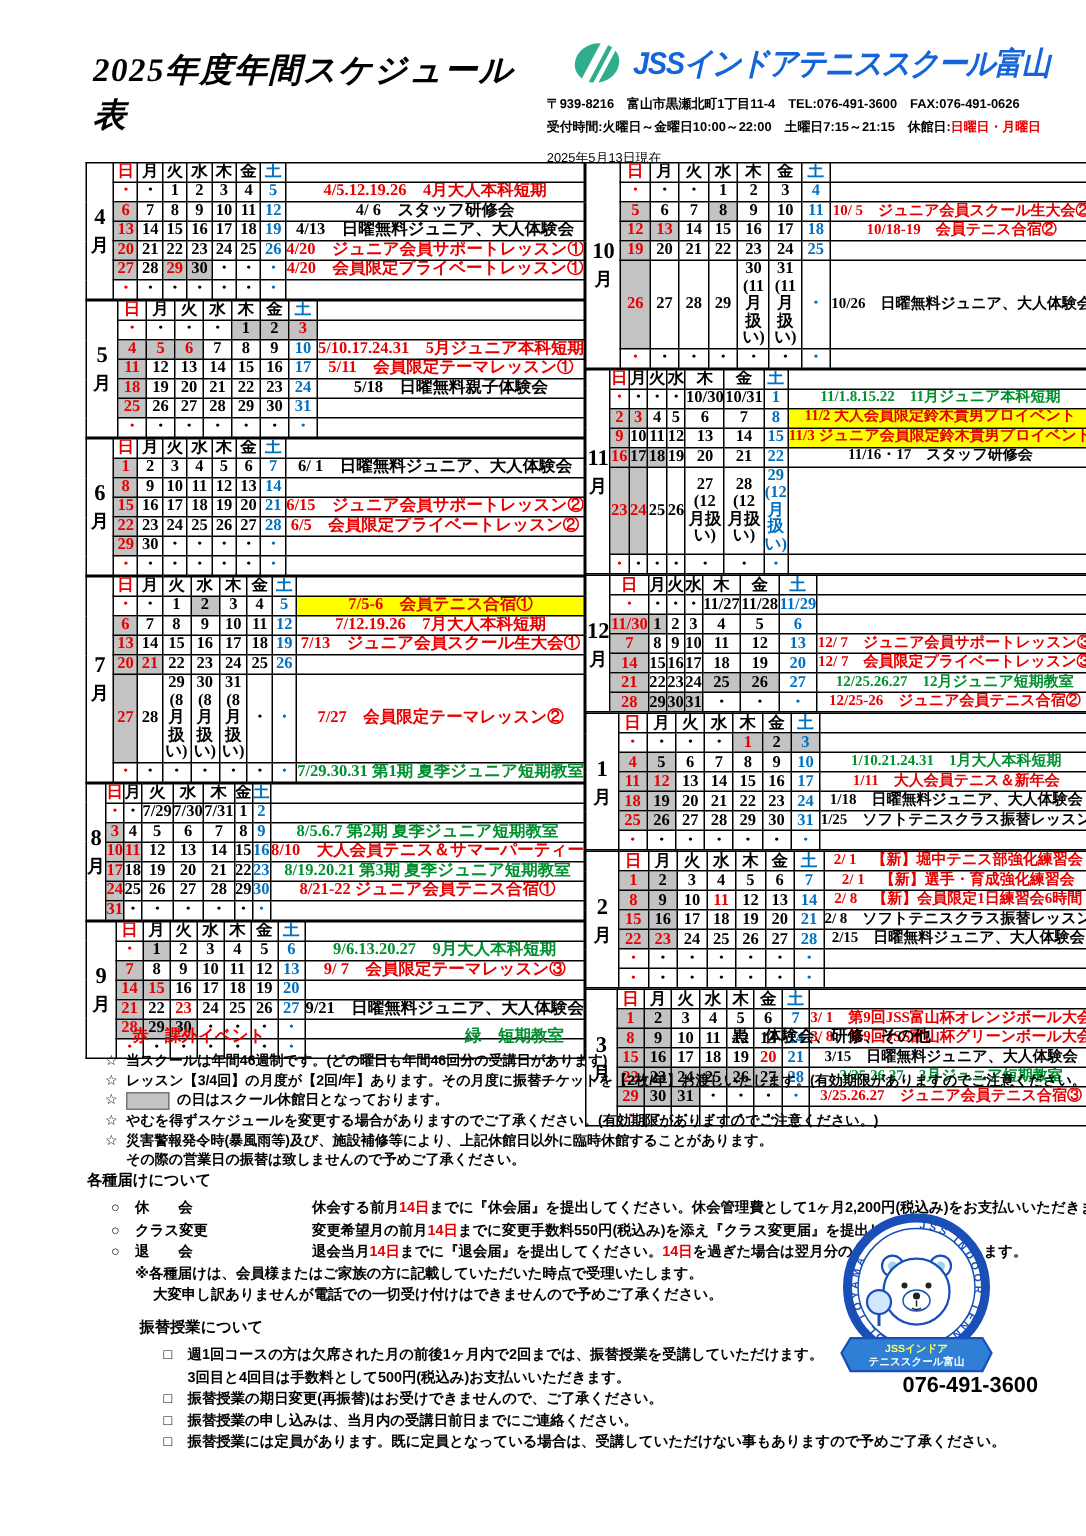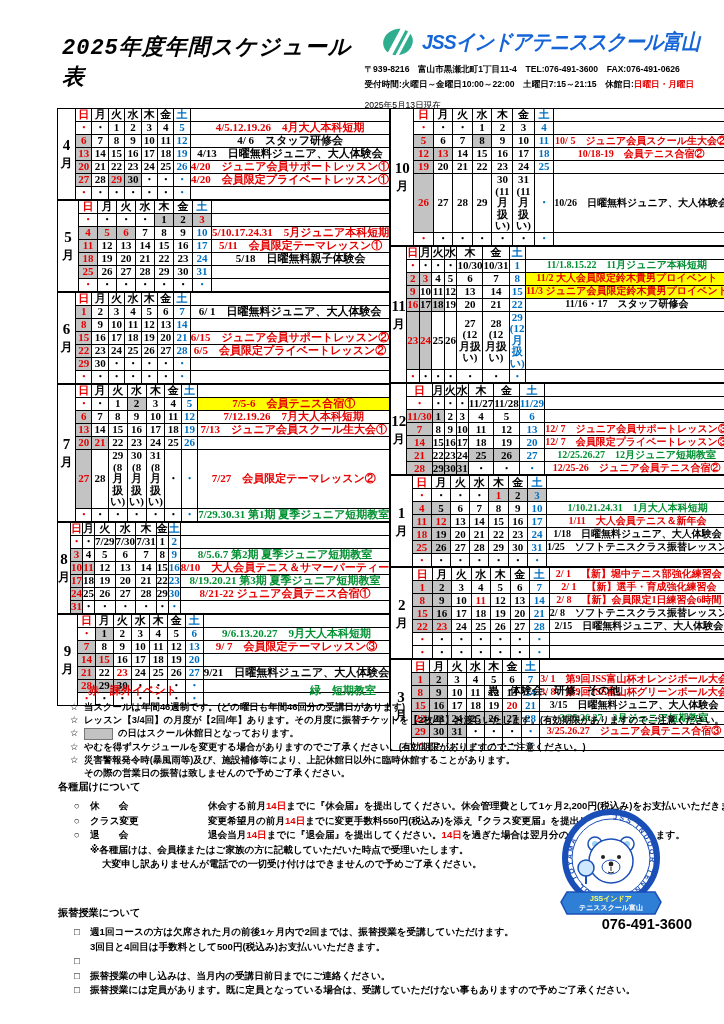--- a/index.html
+++ b/index.html
@@ -2,21 +2,21 @@
 <html><head>
 <meta charset="utf-8">
 <style>
   html,body{margin:0;padding:0;background:#fff;}
   body{width:724px;height:1024px;position:relative;overflow:hidden;
        font-family:"Liberation Sans","DejaVu Sans",sans-serif;color:#000;}
   .page{position:absolute;inset:0;}
 
   
   .topbar{position:absolute;top:24px;left:62px;display:flex;align-items:flex-start;}
-  .title{font-family:Liberation Mono, monospace;font-weight:bold;font-style:italic;
+  .title{font-family:Liberation Serif, serif;font-weight:bold;font-style:italic;
          font-size:22px;letter-spacing:1px;margin:8px 0 0 0;}
   .logo{display:flex;align-items:center;gap:6px;margin-left:24px;}
   .logo-text{color:#1565d8;font-size:21px;font-weight:bold;font-style:italic;
              letter-spacing:-1px;transform:scaleX(.92);transform-origin:left;white-space:nowrap;}
   .contact{position:absolute;top:62px;right:30px;text-align:left;
            font-size:8.6px;font-weight:bold;line-height:15px;white-space:nowrap;}
   .asof{margin-top:6px;font-weight:normal;font-size:8.6px;}
   .red{color:#e60000;}
 
   
@@ -46,21 +46,21 @@
   .legend span{display:inline-block;}
   .legend .li1{width:222px;} .legend .li2{width:178px;}
   .stars{position:absolute;top:700px;left:70px;font-size:9.4px;font-weight:bold;line-height:13px;white-space:nowrap;}
   .stars .pre{display:inline-block;width:14px;}
   .graybox{display:inline-block;width:27px;height:10px;background:#c3c3c3;
            border:1px solid #777;vertical-align:middle;margin-right:5px;}
 
   
   .section{position:absolute;left:58px;font-size:9.6px;font-weight:bold;white-space:nowrap;}
   .sec-todokede{top:780px;}
-  .sec-furikae{top:906px;}
+  .sec-furikae{top:878px;margin-left:35px;}
   .sec-title{font-size:10.2px;font-weight:bold;margin-bottom:5px;}
   .item{display:flex;line-height:14.5px;margin-left:16px;}
   .bullet{width:16px;}
   .ilabel{width:118px;}
   .fnote{margin-left:32px;line-height:14.5px;}
   .fnote2{margin-left:44px;line-height:14.5px;}
   .mline{margin-left:16px;line-height:14.5px;display:flex;}
   .mcont{margin-left:32px;line-height:14.5px;}
 
   
@@ -1226,20 +1226,21 @@
 
   <div class="section sec-furikae" id="sec-furikae">
     <div class="sec-title">振替授業について</div>
   <div class="mline">
         <span class="bullet">□</span>
         <span>週1回コースの方は欠席された月の前後1ヶ月内で2回までは、振替授業を受講していただけます。</span>
       </div>
       <div class="mcont">3回目と4回目は手数料として500円(税込み)お支払いいただきます。</div>
       <div class="mline">
         <span class="bullet">□</span>
+        <span>振替授業の期日変更(再振替)はお受けできませんので、ご了承ください。</span>
       </div>
       <div class="mline">
         <span class="bullet">□</span>
         <span>振替授業の申し込みは、当月内の受講日前日までにご連絡ください。</span>
       </div>
       <div class="mline">
         <span class="bullet">□</span>
         <span>振替授業には定員があります。既に定員となっている場合は、受講していただけない事もありますので予めご了承ください。</span>
       </div>
     </div>

